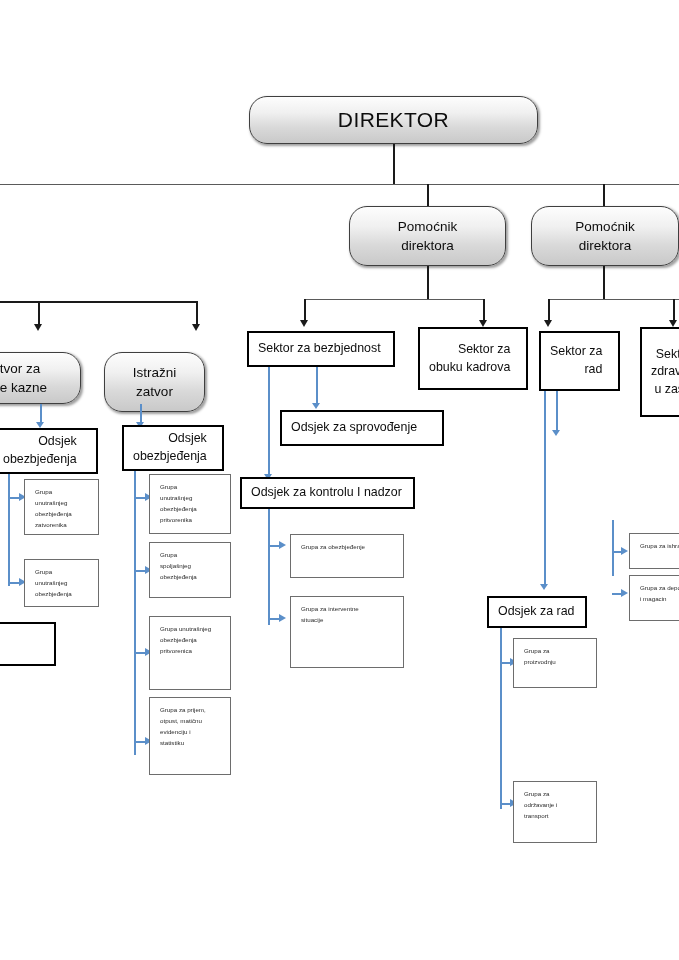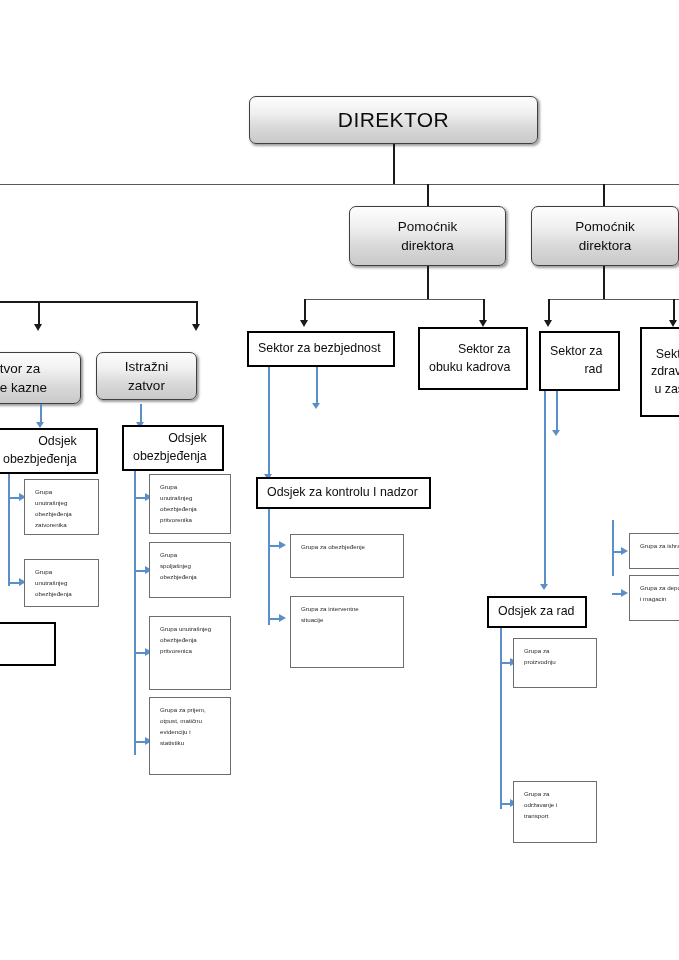--- a/index.html
+++ b/index.html
@@ -19,21 +19,21 @@
     align-items:center;
     justify-content:center;
     text-align:center;
     color:#0d0d0d;
     line-height:1.42;
     white-space:pre-line;
   }
   
   .grad{
     border:1.6px solid #3f3f3f;
-    border-radius:7px;
+    border-radius:18px;
     background:linear-gradient(180deg,#fdfdfd 0%,#f0f0f0 34%,#d9d9d9 66%,#c9c9c9 100%);
     box-shadow:1.5px 1.5px 2.5px rgba(0,0,0,0.38);
   }
   .grad.big{font-size:21px;letter-spacing:.4px;}
   .grad.mid{font-size:13.5px;}
   
   .heavy{
     border:2.6px solid #000000;
     background:#ffffff;
     font-size:12.4px;
@@ -104,21 +104,21 @@
 direktora</div>
 
   <div class="ln h" style="left:0px;top:301px;width:197px;"></div>
   <div class="ln v" style="left:38px;top:301px;height:25px;"></div>
   <div class="ah" style="left:34px;top:324px;"></div>
   <div class="ln v" style="left:196px;top:301px;height:25px;"></div>
   <div class="ah" style="left:192px;top:324px;"></div>
 
   <div class="node grad mid" style="left:-52px;top:352px;width:133px;height:52px;">...tvor za
 ...ke kazne</div>
-  <div class="node grad mid" style="left:96px;top:352px;width:101px;height:48px;">Istražni
+  <div class="node grad mid" style="left:104px;top:352px;width:101px;height:60px;">Istražni
 zatvor</div>
 
   <div class="bln v" style="left:40px;top:404px;height:20px;"></div>
   <div class="bah" style="left:36px;top:422px;"></div>
   <div class="bln v" style="left:140px;top:404px;height:20px;"></div>
   <div class="bah" style="left:136px;top:422px;"></div>
 
   <div class="node heavy pad" style="left:-8px;top:428px;width:106px;height:46px;">Odsjek
 obezbjeđenja</div>
   <div class="node heavy pad" style="left:122px;top:425px;width:102px;height:46px;">Odsjek
@@ -175,21 +175,22 @@
 
   <div class="node heavy pad" style="left:247px;top:331px;width:148px;height:36px;">Sektor za bezbjednost</div>
   <div class="node heavy pad" style="left:418px;top:327px;width:110px;height:63px;">Sektor za
 obuku kadrova</div>
 
   <div class="bln v" style="left:268px;top:367px;height:109px;"></div>
   <div class="bah" style="left:264px;top:474px;"></div>
   <div class="bln v" style="left:316px;top:367px;height:38px;"></div>
   <div class="bah" style="left:312px;top:403px;"></div>
 
-  <div class="node heavy pad" style="left:240px;top:477px;width:175px;height:32px;margin-left:16px;">Odsjek za kontrolu I nadzor</div>
+  <div class="node heavy pad" style="left:280px;top:410px;width:164px;height:36px;">Odsjek za sprovođenje</div>
+  <div class="node heavy pad" style="left:240px;top:477px;width:175px;height:32px;">Odsjek za kontrolu I nadzor</div>
 
   <div class="bln v" style="left:268px;top:509px;height:116px;"></div>
   <div class="bln h" style="left:268px;top:545px;width:12px;"></div>
   <div class="bar" style="left:279px;top:541px;"></div>
   <div class="bln h" style="left:268px;top:618px;width:12px;"></div>
   <div class="bar" style="left:279px;top:614px;"></div>
 
   <div class="node thin" style="left:290px;top:534px;width:114px;height:44px;">Grupa za obezbjeđenje</div>
   <div class="node thin" style="left:290px;top:596px;width:114px;height:72px;">Grupa za interventne
 situacije</div>

